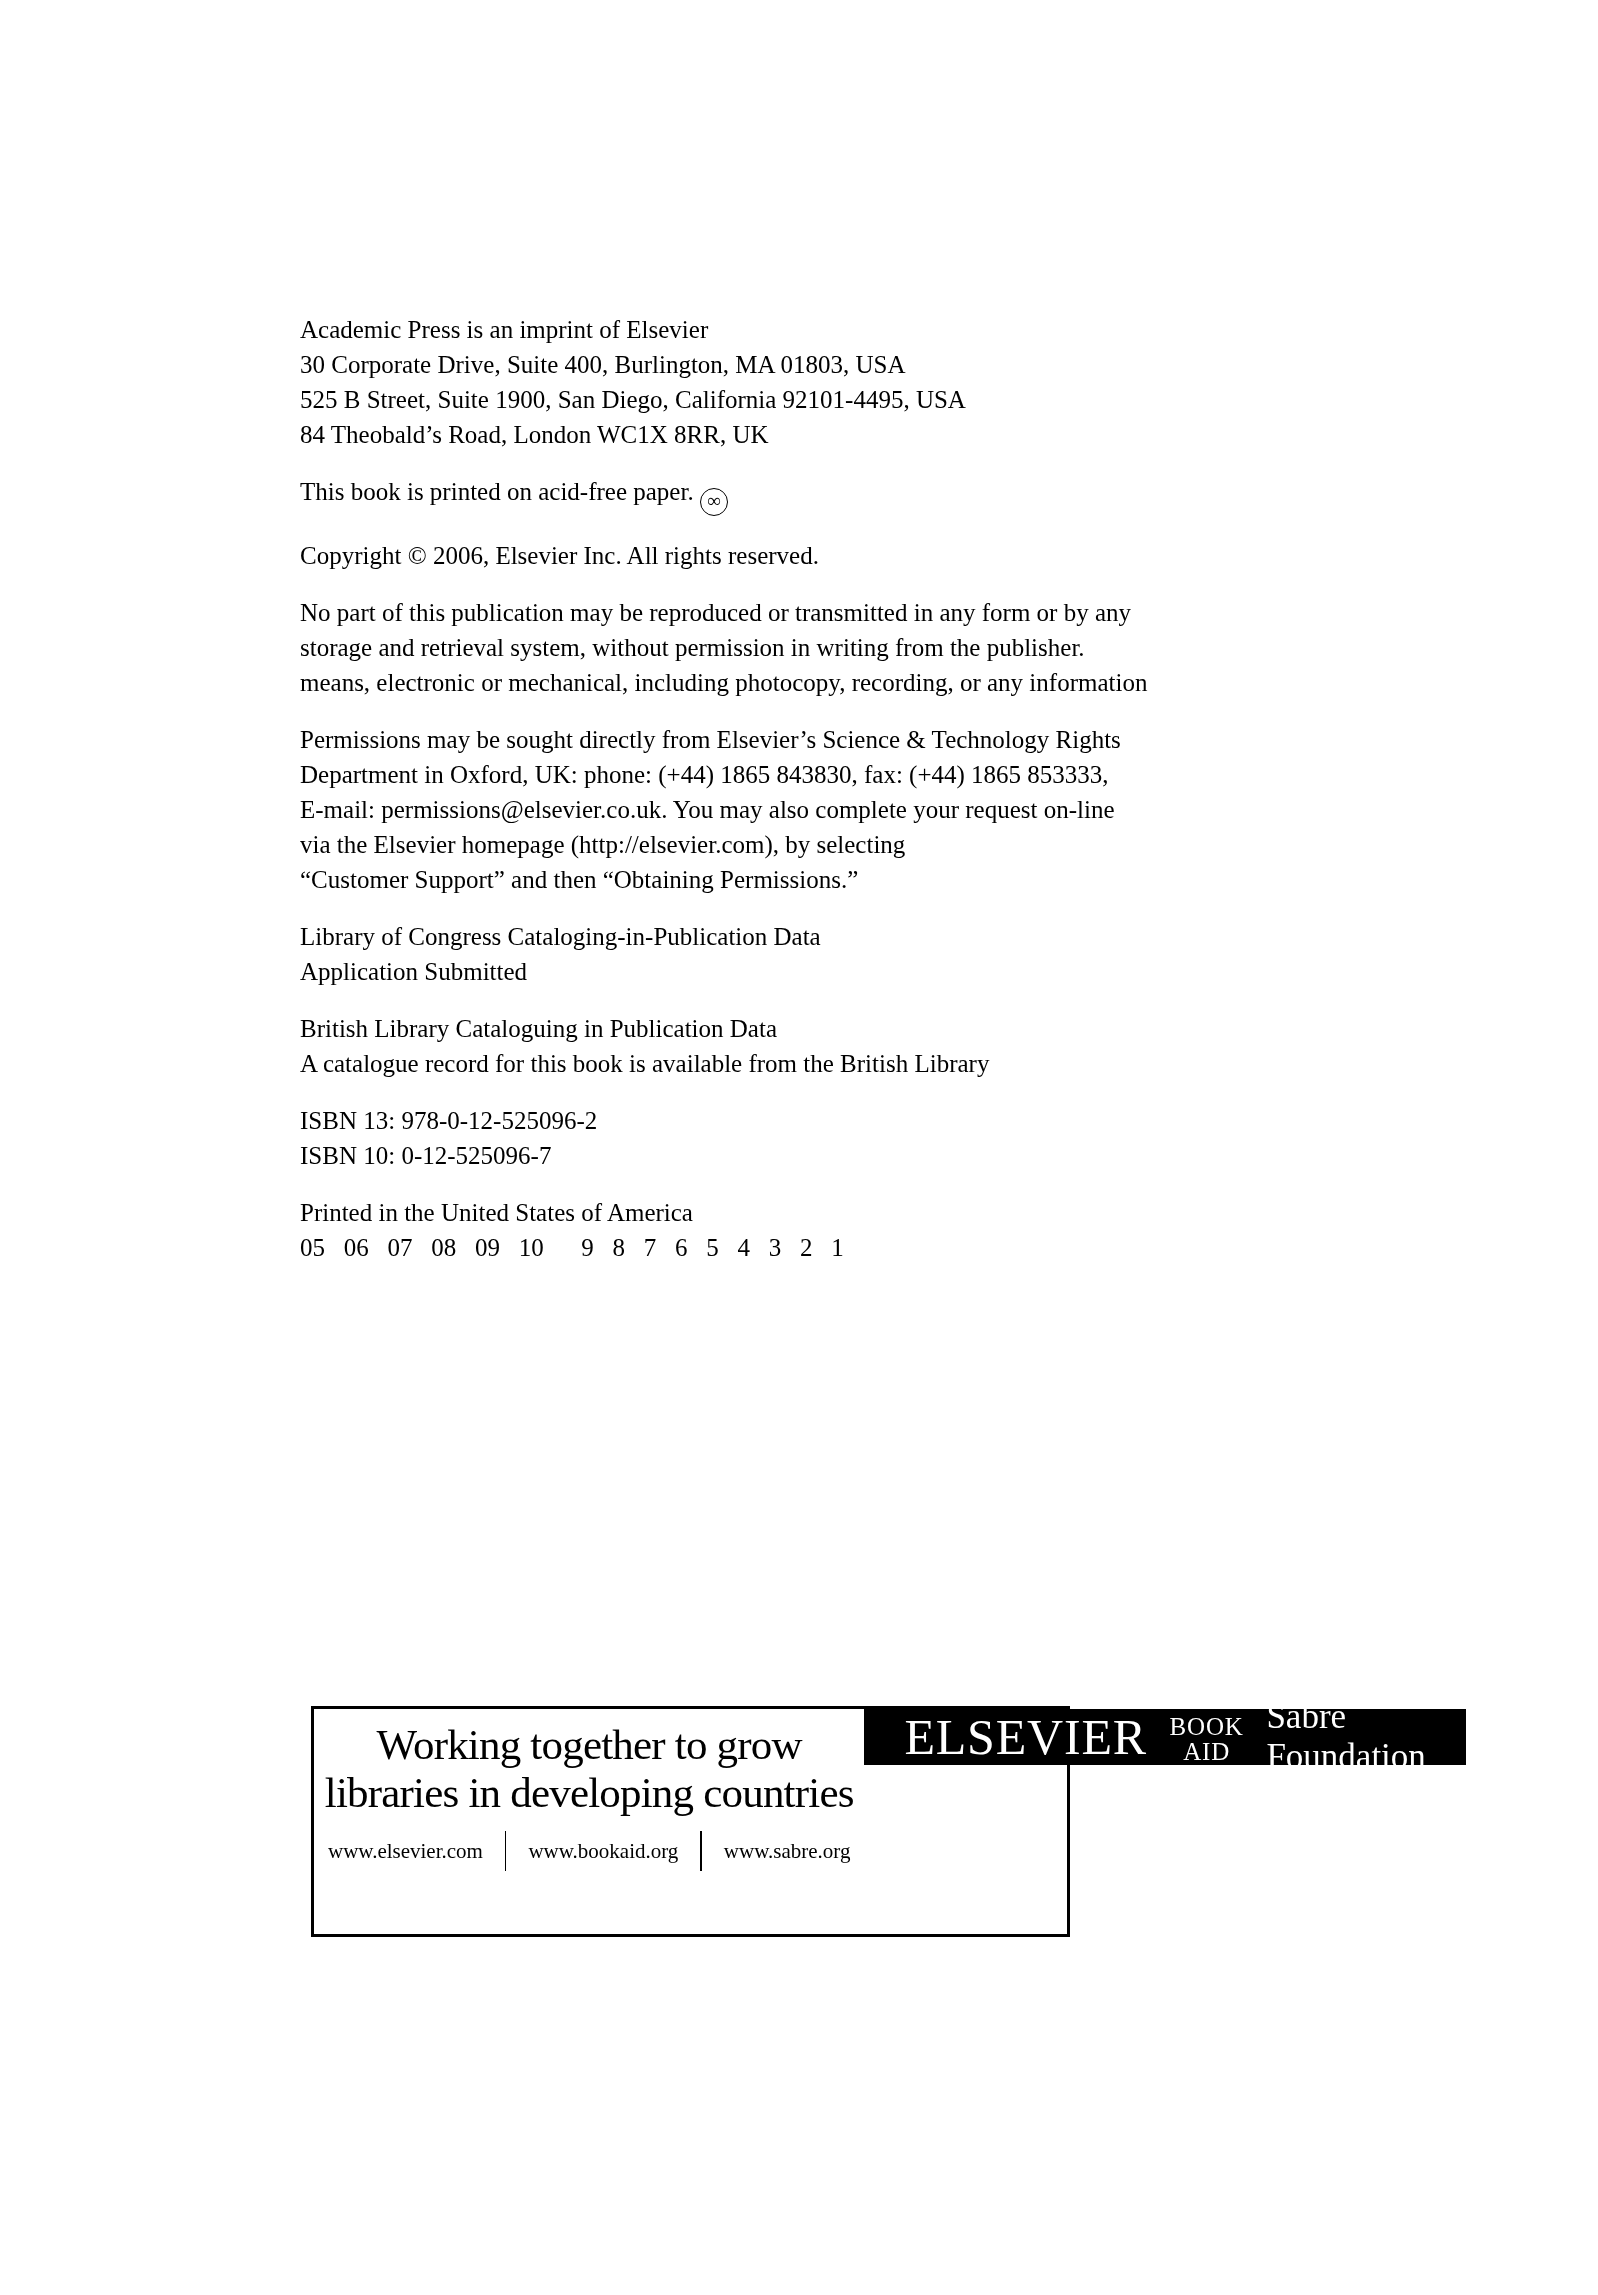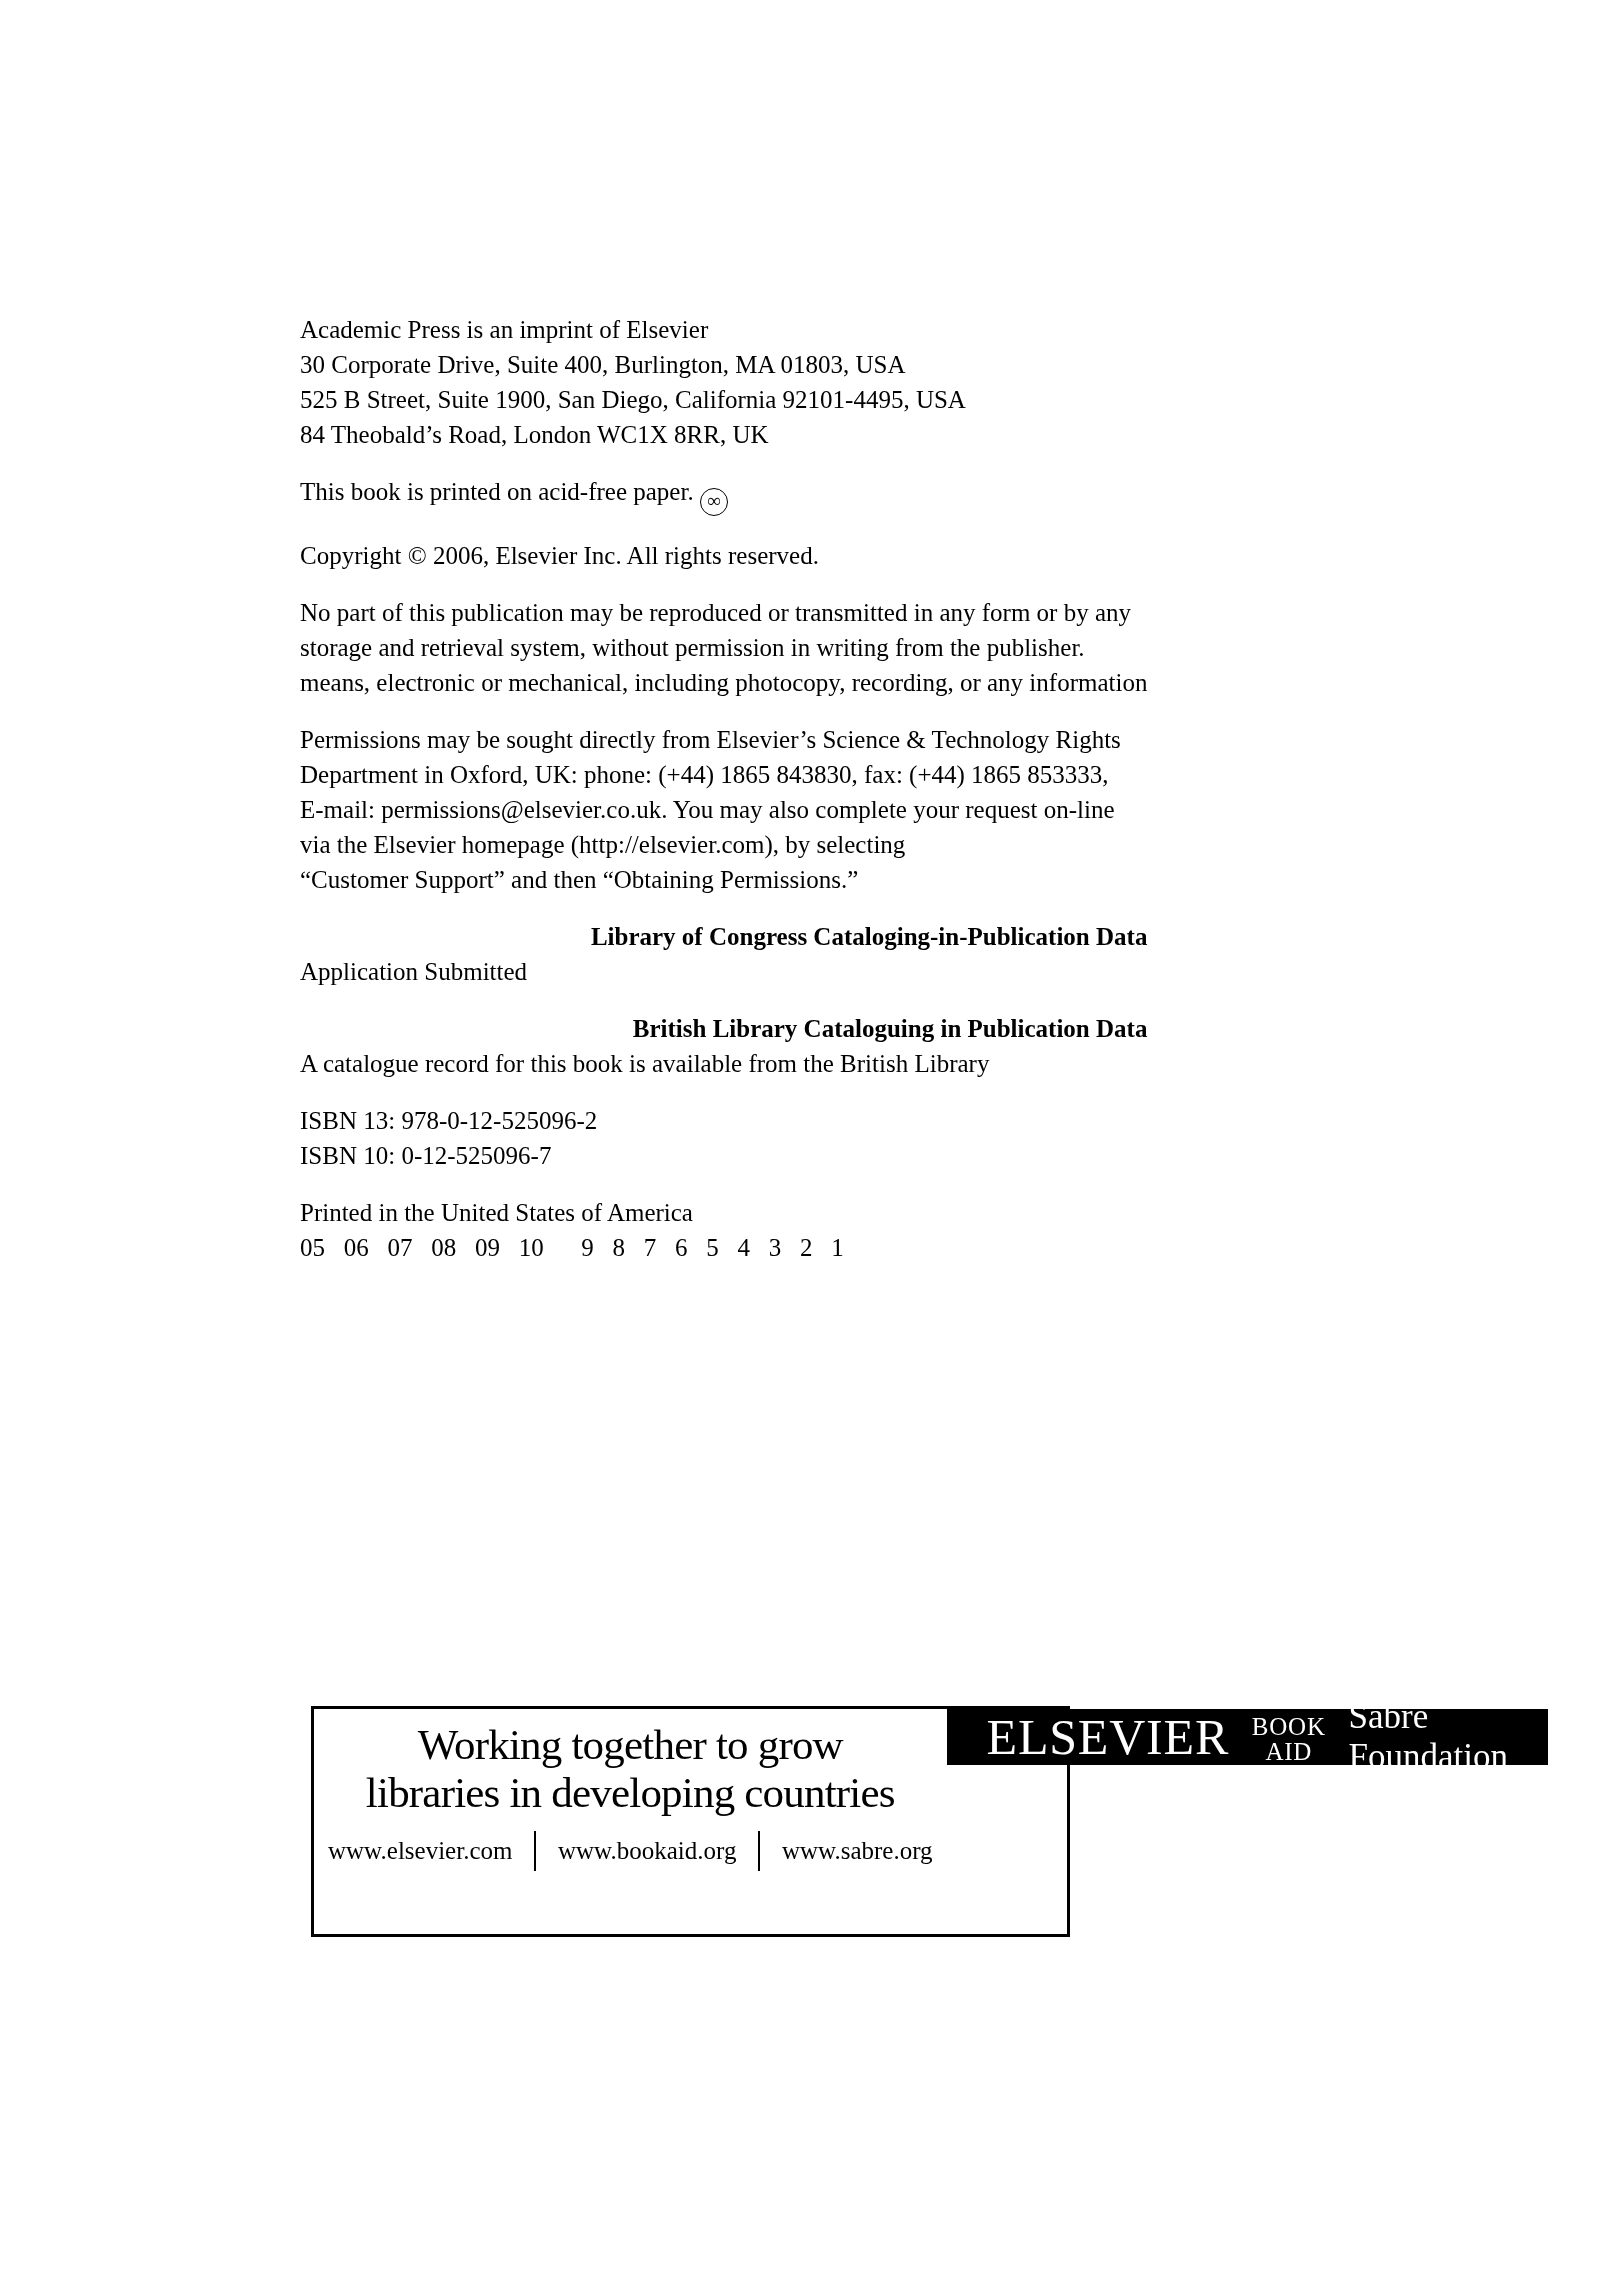--- a/index.html
+++ b/index.html
@@ -18,21 +18,21 @@
   .colophon {
     position: absolute;
     left: 300px;
     top: 312px;
     font-size: 25px;
     line-height: 35px;
     white-space: nowrap;
   }
   .para { margin: 0 0 22px 0; }
   .para div { min-height: 35px; }
-  .bold { font-weight: bold; text-align: right; }
+  .bold { font-weight: normal; }
   .inf-circle {
     display: inline-block;
     width: 26px;
     height: 26px;
     border: 1.5px solid #000;
     border-radius: 50%;
     text-align: center;
     line-height: 23px;
     font-size: 19.4px;
     vertical-align: -7px;
@@ -57,21 +57,21 @@
     text-align: center;
     padding-top: 12.4px;
   }
   .banner-headline {
     font-size: 43px;
     line-height: 48px;
     letter-spacing: -0.8px;
   }
   .banner-urls {
     margin-top: 14px;
-    font-size: 25px;
+    font-size: 21px;
     display: flex;
     justify-content: center;
     align-items: center;
     gap: 8px;
   }
   .banner-urls .url { padding: 0 14px; }
   .url-sep {
     display: inline-block;
     width: 1.5px;
     height: 40px;

